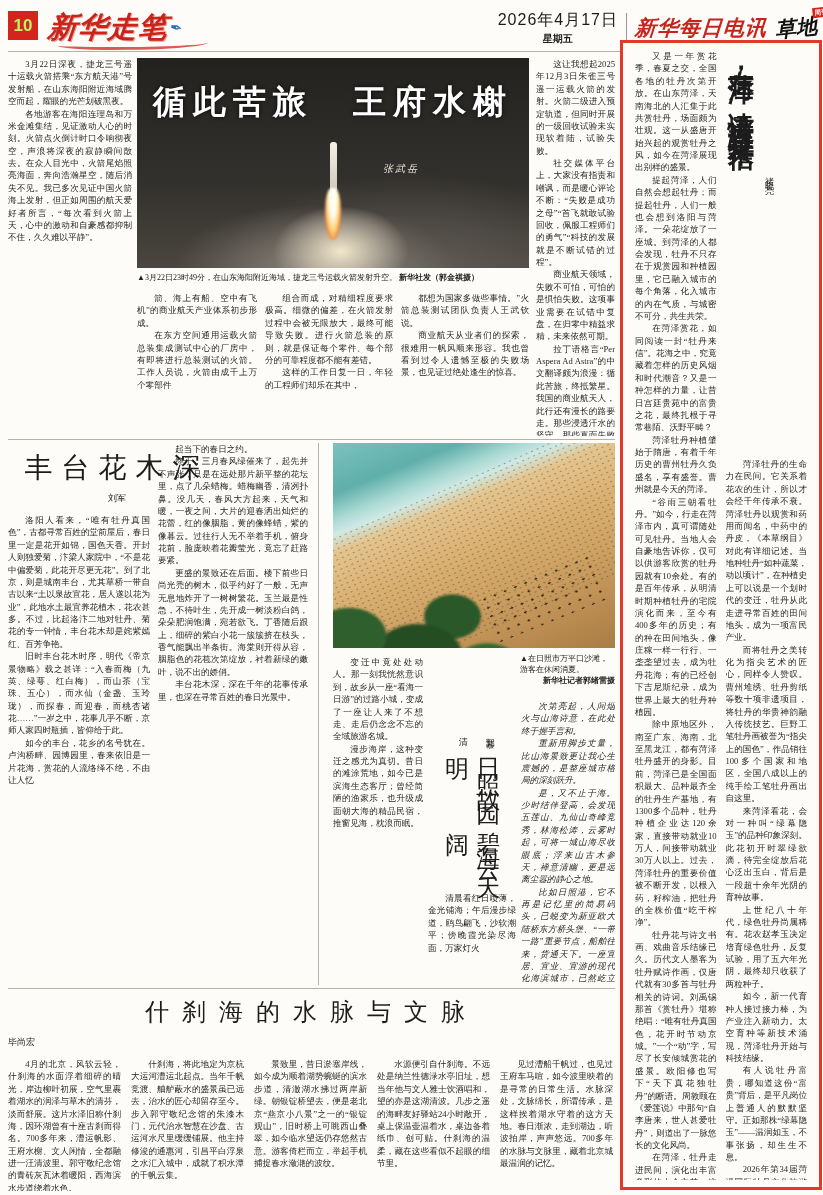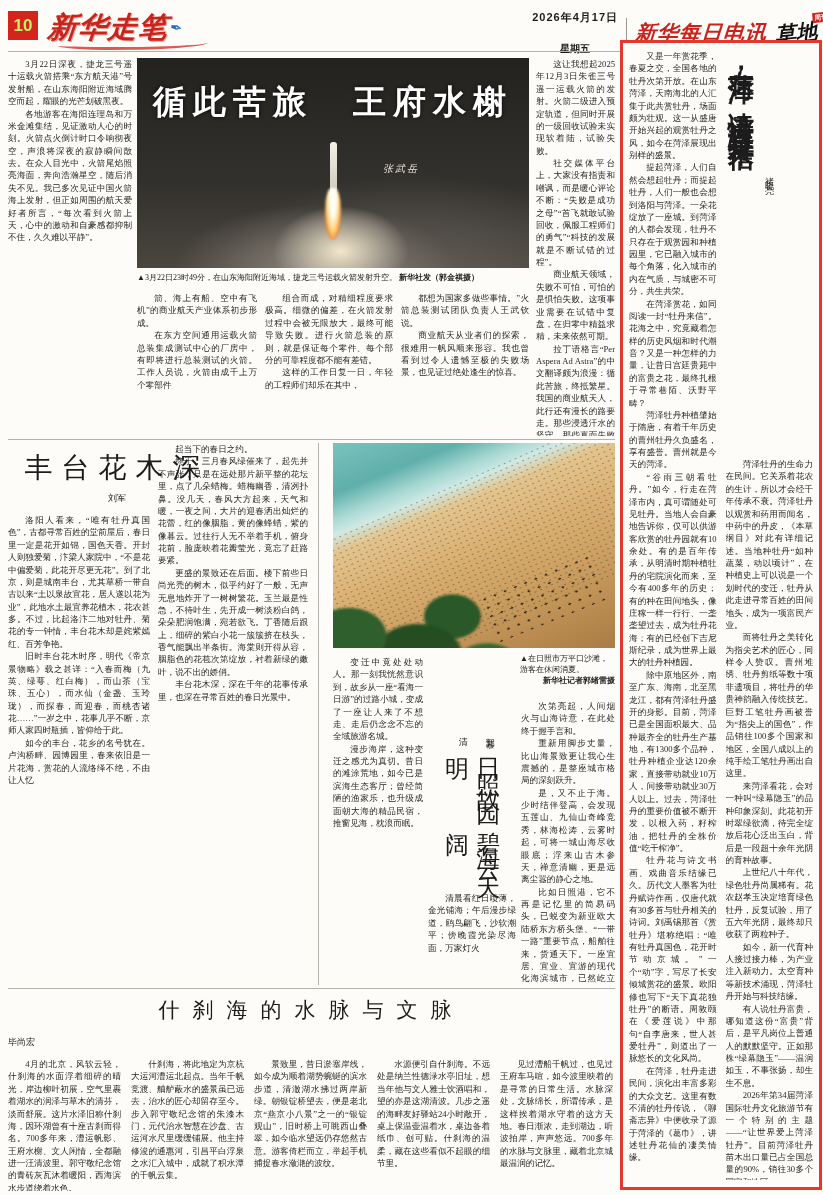--- a/index.html
+++ b/index.html
@@ -20,22 +20,22 @@
   .pagenum { left:8px; top:11px; width:30px; height:29px; background:#d3251c;
     color:#bef264; font:700 17px/29px "Liberation Sans",sans-serif; text-align:center; }
   .masthead { left:48px; top:8px; height:40px; display:flex; align-items:center; }
   .masthead-text { color:#c9241b; font-size:29px; font-weight:700; font-style:italic;
     letter-spacing:1px; text-shadow:1px 1px 0 #e9968f; transform:skewX(-6deg); }
   .masthead-pen { color:#2b6fb5; font-size:15px; margin-left:2px; transform:rotate(12deg); }
   .masthead-swoosh { position:absolute; left:10px; top:30px; width:150px; height:12px;
     border-bottom:3px solid #d3251c; border-radius:0 0 70% 40%; opacity:.75; }
   .header-right { right:6px; top:10px; display:flex; align-items:center; gap:8px; }
   .dateblock { text-align:center; font-family:"Liberation Sans",sans-serif; }
-  .dateblock .d1 { font-size:11px; font-weight:700; letter-spacing:1px; }
-  .dateblock .d2 { font-size:10px; font-weight:700; margin-top:17px; }
+  .dateblock .d1 { font-size:16px; font-weight:400; letter-spacing:1px; }
+  .dateblock .d2 { font-size:10px; font-weight:700; margin-top:1px; }
   .vline { width:1px; height:30px; background:#9a9792; }
   .brand { color:#c9241b; font-size:21px; font-weight:700; font-style:italic;
     letter-spacing:1px; transform:skewX(-4deg); }
   .caodi { position:relative; font-size:21px; font-weight:700; font-style:italic;
     color:#111; transform:rotate(-6deg); }
   .caodi-tag { position:absolute; right:-14px; top:-4px; background:#d3251c; color:#fff;
     font:700 6.5px/1.2 "Liberation Sans",sans-serif; padding:1px 2px; transform:none; }
   .header-rule { left:8px; top:51px; width:807px; height:1px; }
 
   
@@ -95,31 +95,31 @@
     background-size:11px 9px; }
   #beach-caption { left:520px; top:653px; width:95px; text-align:left; }
   #beach-caption .credit { display:block; text-align:right; font-weight:700; }
   #rizhao-colA { left:333px; top:656px; width:90px; height:329px; }
   #rizhao-titleblock { left:428px; top:660px; width:88px; height:228px;
     display:flex; justify-content:center; }
   .vert { writing-mode:vertical-rl; }
   .rz-title { font-size:24px; letter-spacing:15px; font-weight:400; line-height:1.3; }
   .rz-byline { font-size:9px; margin-top:70px; letter-spacing:3px; line-height:3; }
   #rizhao-under { left:428px; top:892px; width:88px; height:93px; }
-  #rizhao-colB { left:521px; top:700px; width:94px; height:285px; }
+  #rizhao-colB { left:521px; top:700px; width:94px; height:285px;font-style:italic; }
 
   
   #shch-title { left:8px; top:996px; width:607px; text-align:center;
-    font-size:21px; letter-spacing:13px; font-weight:400; white-space:nowrap; }
+    font-size:24px; letter-spacing:13px; font-weight:400; white-space:nowrap; }
   #shch-byline { left:8px; top:1036px; width:607px; text-align:left; font-size:9px; }
   .shch-col { top:1058px; width:113px; height:133px; }
 
   
   #heze-box { left:620px; top:40px; width:202px; height:1150px;
-    border:3px solid #e2392b; background:#fdfcf9; padding:7px 6px; display:flex; gap:9px; }
+    border:3px solid #e2392b; background:#fdfcf9; padding:7px 12px; display:flex; gap:9px; }
   .heze-col { width:90px; height:100%; overflow:hidden; }
   #heze-head { width:100%; height:408px; display:flex; justify-content:flex-start; overflow:hidden; }
   .heze-title { font-size:26px; font-weight:700; letter-spacing:4px; line-height:1.15; }
   .heze-byline { font-size:9px; margin-top:120px; letter-spacing:4px; line-height:3; }
 </style>
 </head>
 <body>
 
 <div id="page">
 

